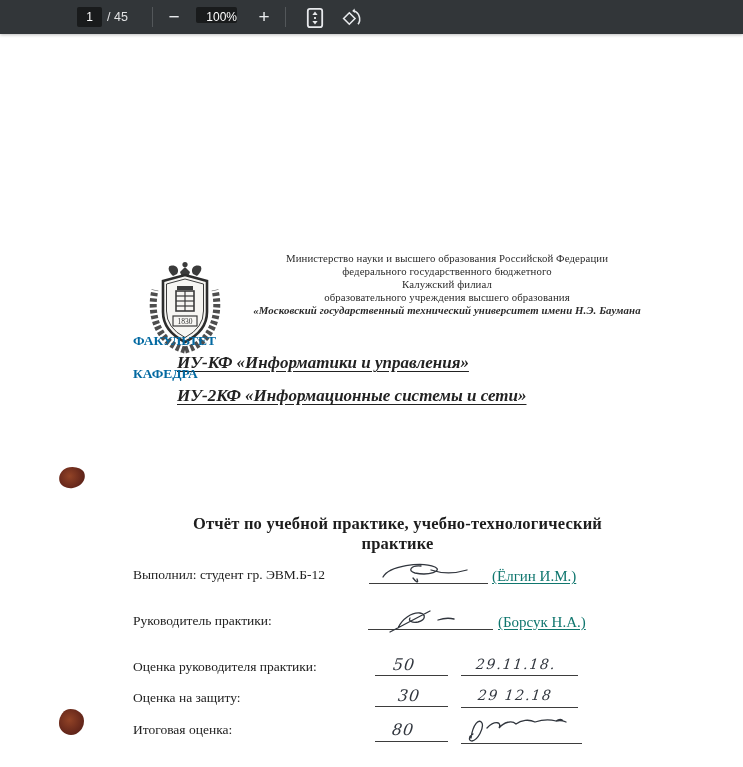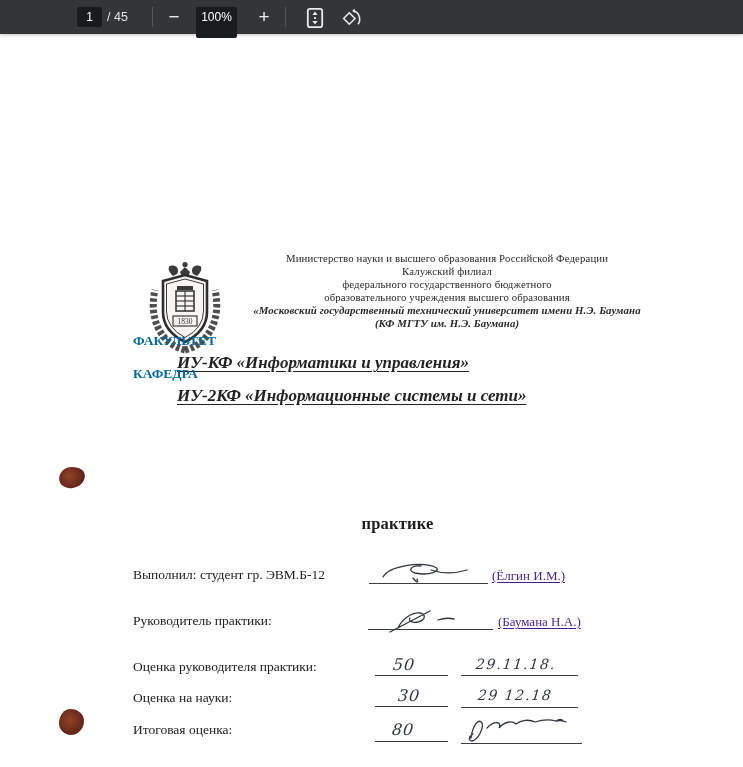--- a/index.html
+++ b/index.html
@@ -18,22 +18,22 @@
     text-align: center; line-height: 20px; font-family: "Liberation Sans", sans-serif;
   }
   .page-total { left: 107px; top: 9px; color: #e2e3e4; font-size: 12.5px; line-height: 16px; }
   .tb-sep { top: 7px; width: 1px; height: 20px; background: #53575a; }
   .tb-btn {
     top: 0; width: 28px; height: 34px; background: transparent; border: none;
     color: #e8eaed; font-size: 19px; line-height: 34px; text-align: center; cursor: pointer;
     display: flex; align-items: center; justify-content: center;
   }
   .zoom-box {
-    left: 196px; top: 7px; width: 41px; height: 31px; background: #191b1c;
-    border-radius: 2px; color: #ffffff; font-size: 12px; text-align: center; line-height: 20px;
+    left: 196px; top: 7px; width: 41px; height: 16px; background: #191b1c;
+    border-radius: 2px; color: #ffffff; font-size: 12px; text-align: right; line-height: 20px;
   }
   .tb-icon-btn { top: 5px; width: 26px; height: 26px; background: transparent; border: none; cursor: pointer;
     display: flex; align-items: center; justify-content: center; }
 
   
   .page {
     position: absolute; left: 0; top: 34px; width: 743px; height: 733px;
     background: #ffffff; color: #262626;
     font-family: "Liberation Serif", serif;
   }
@@ -47,21 +47,21 @@
 
   .fac-label { font-weight: bold; font-size: 13.5px; color: #0369a1; }
   .fac-value { font-weight: bold; font-style: italic; font-size: 17px; color: #222;
     text-decoration: underline; text-underline-offset: 3px; margin-top: 20px; }
 
   .doc-title { left: 135px; top: 480px; width: 525px; text-align: center;
     font-weight: bold; font-size: 16.5px; line-height: 20px; color: #1d1d1d; letter-spacing: .2px; }
 
   .row-label { font-size: 13.5px; color: #222; white-space: nowrap; }
   .sig-line { border-bottom: 1.4px solid #3d3d3d; }
-  .paren-name { font-size: 13px; color: #4c1d95; text-decoration: underline; text-underline-offset: 2px; white-space: nowrap; }
+  .paren-name { font-size: 15px; color: #0f766e; text-decoration: underline; text-underline-offset: 2px; white-space: nowrap; }
 
   .hand { font-family: "DejaVu Serif", serif; font-style: italic; color: #31363e;
     transform: skewX(-6deg); white-space: nowrap; }
   .hand-grade { font-size: 16px; letter-spacing: 1px; }
   .hand-date { font-size: 14px; letter-spacing: 1.5px; }
 
   .seal { background: radial-gradient(circle at 42% 42%, #8a3516 0%, #5c180a 60%, #400e06 100%);
     border-radius: 46% 54% 52% 48% / 55% 45% 55% 45%; opacity: .93; }
 
   svg { display: block; }
@@ -127,63 +127,63 @@
       <line x1="32" y1="46" x2="50" y2="46" stroke="#3b3b3b" stroke-width="1.2"></line>
       <line x1="41" y1="31" x2="41" y2="51" stroke="#3b3b3b" stroke-width="1.2"></line>
 
       <rect x="29" y="56" width="24" height="10" fill="none" stroke="#3b3b3b" stroke-width="1.2"></rect>
       <text x="41" y="64" text-anchor="middle" font-size="7.5" font-family="Liberation Serif, serif" fill="#2d2d2d">1830</text>
     </svg>
   </div>
 
   <div class="abs header-block">
     <div>Министерство науки и высшего образования Российской Федерации</div>
+    <div>федерального государственного бюджетного</div>
     <div>Калужский филиал</div>
-    <div>федерального государственного бюджетного</div>
     <div>образовательного учреждения высшего образования</div>
     <div class="bi">«Московский государственный технический университет имени Н.Э. Баумана</div>
-    <div class="bi">(КФ МГТУ им. Н.Э. Баумана)</div>
   </div>
 
   <span class="abs fac-label" style="left:133px; top:299px">ФАКУЛЬТЕТ</span>
   <span class="abs fac-value" style="left:177px; top:299px">ИУ-КФ «Информатики и управления»</span>
 
   <span class="abs fac-label" style="left:133px; top:332px">КАФЕДРА</span>
   <span class="abs fac-value" style="left:177px; top:332px">ИУ-2КФ «Информационные системы и сети»</span>
 
   <div class="abs seal" style="left:59px; top:433px; width:26px; height:21px; transform:rotate(-8deg)"></div>
   <div class="abs seal" style="left:59px; top:675px; width:25px; height:26px"></div>
 
   <div class="abs doc-title">
+    <div>Отчёт по учебной практике, учебно-технологический</div>
     <div>практике</div>
   </div>
 
   <span class="abs row-label" style="left:133px; top:533px">Выполнил: студент гр. ЭВМ.Б-12</span>
   <div class="abs sig-line" style="left:369px; top:534px; width:119px; height:16px">
     <svg width="119" height="26" viewBox="0 0 119 26" style="position:absolute; left:0; top:-8px">
       <path d="M14 17 C20 6 52 1 66 7 C74 11 60 16 46 13 C38 11 42 5 52 6 M62 10 C74 14 88 13 98 10 M44 18 C47 22 50 24 48 19" fill="none" stroke="#31363e" stroke-width="1.3" stroke-linecap="round"></path>
     </svg>
   </div>
   <span class="abs paren-name" style="left:492px; top:534px">(Ёлгин И.М.)</span>
 
   <span class="abs row-label" style="left:133px; top:579px">Руководитель практики:</span>
   <div class="abs sig-line" style="left:368px; top:580px; width:125px; height:16px">
     <svg width="125" height="28" viewBox="0 0 125 28" style="position:absolute; left:0; top:-8px">
       <path d="M30 22 C34 13 44 6 52 7 C58 8 58 14 50 16 C44 17 40 15 42 12 M22 26 L62 5 M70 14 C76 12 82 12 86 13" fill="none" stroke="#31363e" stroke-width="1.3" stroke-linecap="round"></path>
     </svg>
   </div>
-  <span class="abs paren-name" style="left:498px; top:580px">(Баумана Н.А.)</span>
+  <span class="abs paren-name" style="left:498px; top:580px">(Борсук Н.А.)</span>
 
   <span class="abs row-label" style="left:133px; top:625px">Оценка руководителя практики:</span>
   <div class="abs sig-line" style="left:375px; top:624px; width:73px; height:18px"></div>
   <span class="abs hand hand-grade" style="left:393px; top:621px">50</span>
   <div class="abs sig-line" style="left:461px; top:624px; width:117px; height:18px"></div>
   <span class="abs hand hand-date" style="left:476px; top:622px">29.11.18.</span>
 
-  <span class="abs row-label" style="left:133px; top:656px">Оценка на науки:</span>
+  <span class="abs row-label" style="left:133px; top:656px">Оценка на защиту:</span>
   <div class="abs sig-line" style="left:375px; top:655px; width:73px; height:18px"></div>
   <span class="abs hand hand-grade" style="left:398px; top:652px">30</span>
   <div class="abs sig-line" style="left:461px; top:656px; width:117px; height:18px"></div>
   <span class="abs hand hand-date" style="left:478px; top:653px">29 12.18</span>
 
   <span class="abs row-label" style="left:133px; top:688px">Итоговая оценка:</span>
   <div class="abs sig-line" style="left:375px; top:690px; width:73px; height:18px"></div>
   <span class="abs hand hand-grade" style="left:392px; top:686px">80</span>
   <div class="abs sig-line" style="left:461px; top:692px; width:121px; height:18px">
     <svg width="121" height="34" viewBox="0 0 121 34" style="position:absolute; left:0; top:-16px">

